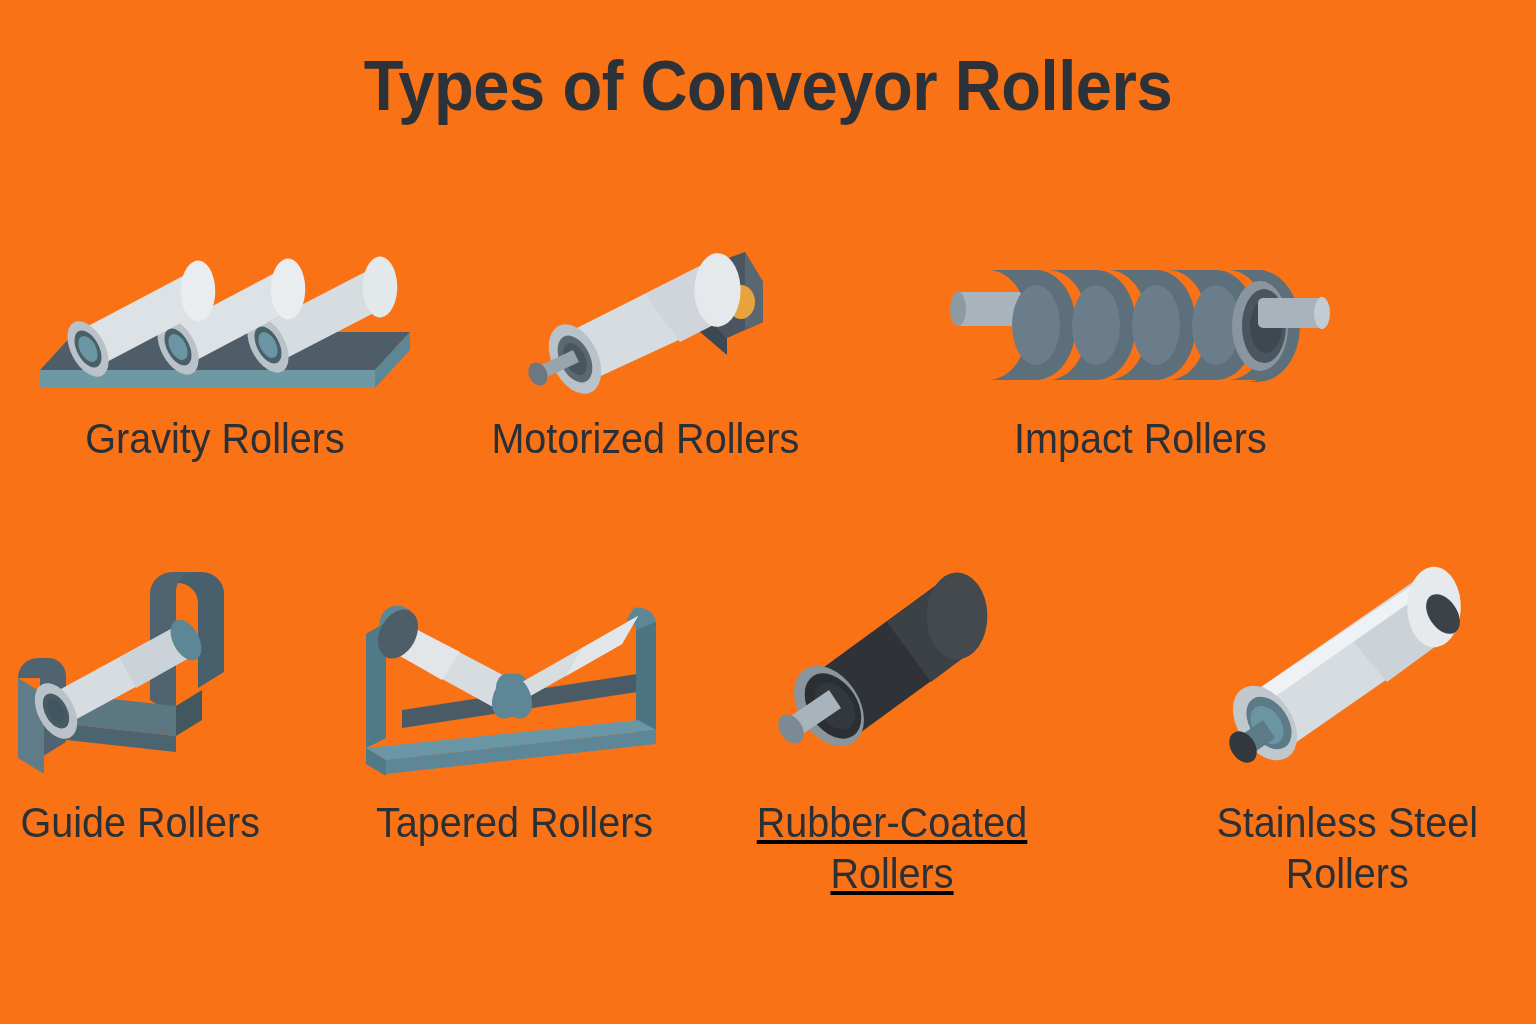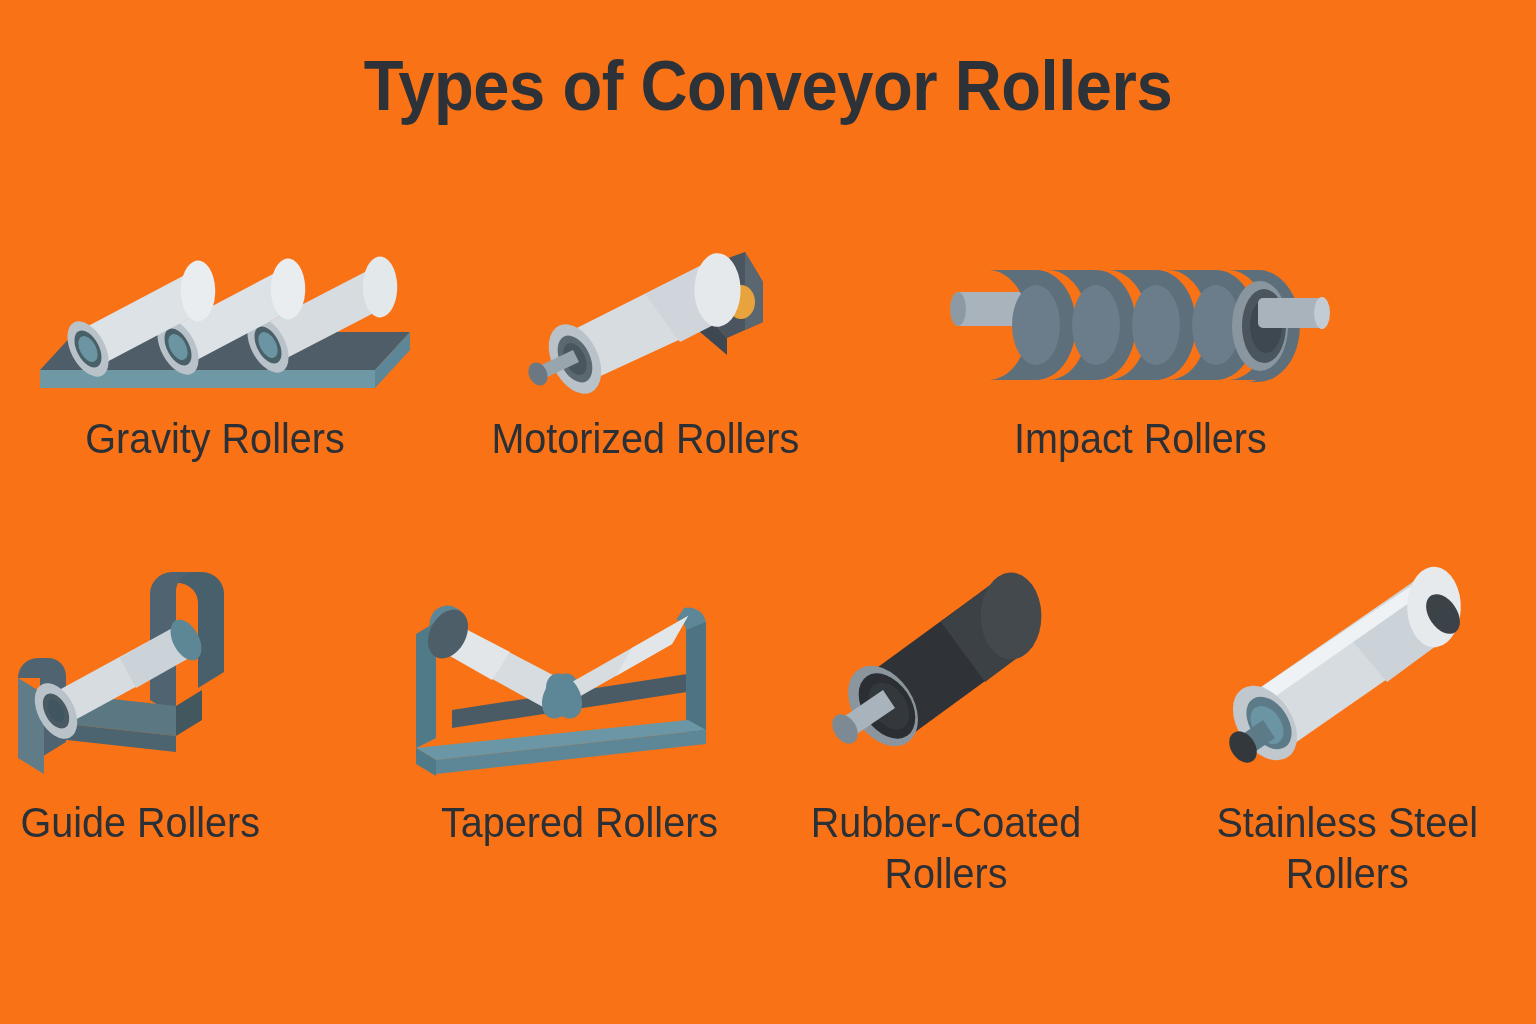--- a/index.html
+++ b/index.html
@@ -69,22 +69,22 @@
 
   
   .row1 { top: 210px; }
   .row2 { top: 560px; }
 
   .col-a { left: 0px;    width: 430px; }
   .col-b { left: 430px;  width: 430px; }
   .col-c { left: 880px;  width: 520px; }
 
   .b-col-a { left: -20px;  width: 320px; }
-  .b-col-b { left: 300px;  width: 430px; align-items: flex-end; }
-  .b-col-c { left: 756px;  width: 380px; }
+  .b-col-b { left: 300px;  width: 430px; }
+  .b-col-c { left: 702px;  width: 380px; text-decoration: underline; }
   .b-col-d { left: 1132px; width: 430px; align-items: center; }
 
   .label-row1 { margin-top: 18px; }
   .label-row2 { margin-top: 22px; }
 </style>
 </head>
 <body>
 
 <div id="infographic">
 

